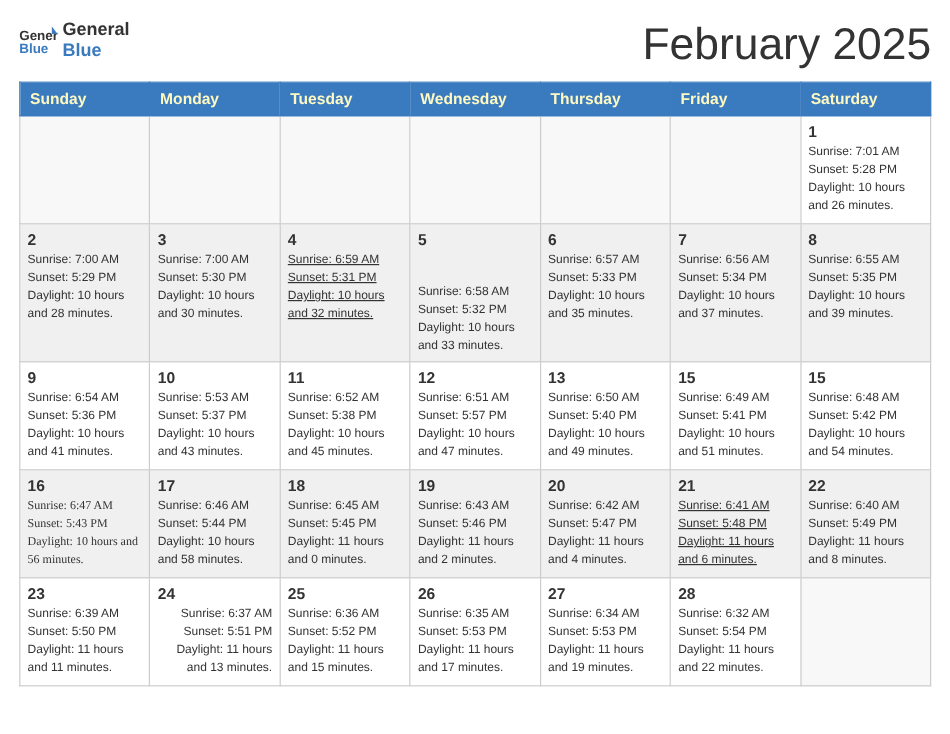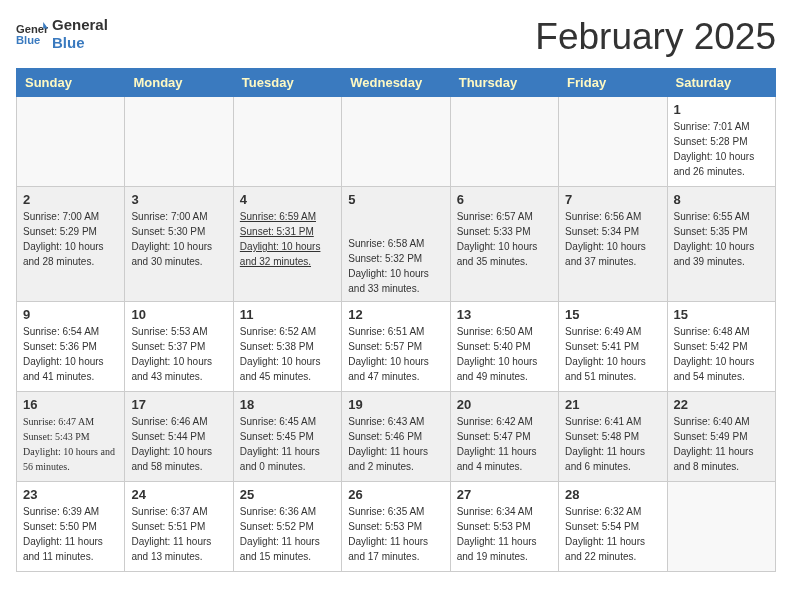--- a/index.html
+++ b/index.html
@@ -241,41 +241,41 @@
 Daylight: 11 hours and 2 minutes.</div>
         </td>
         <td>
           <span class="day-number">20</span>
           <div class="day-info" style="white-space: pre-line;">Sunrise: 6:42 AM
 Sunset: 5:47 PM
 Daylight: 11 hours and 4 minutes.</div>
         </td>
         <td>
           <span class="day-number">21</span>
-          <div class="day-info" style="white-space: pre-line;">Sunrise: 6:41 AM
+          <div class="day-info" style="white-space: pre-line; text-decoration: underline;">Sunrise: 6:41 AM
 Sunset: 5:48 PM
 Daylight: 11 hours and 6 minutes.</div>
         </td>
         <td>
           <span class="day-number">22</span>
           <div class="day-info" style="white-space: pre-line;">Sunrise: 6:40 AM
 Sunset: 5:49 PM
 Daylight: 11 hours and 8 minutes.</div>
         </td>
       </tr>
       <tr>
         <td>
           <span class="day-number">23</span>
           <div class="day-info" style="white-space: pre-line;">Sunrise: 6:39 AM
 Sunset: 5:50 PM
 Daylight: 11 hours and 11 minutes.</div>
         </td>
         <td>
           <span class="day-number">24</span>
-          <div class="day-info" style="white-space: pre-line;">Sunrise: 6:37 AM
+          <div class="day-info" style="white-space: pre-line; text-align: right;">Sunrise: 6:37 AM
 Sunset: 5:51 PM
 Daylight: 11 hours and 13 minutes.</div>
         </td>
         <td>
           <span class="day-number">25</span>
           <div class="day-info" style="white-space: pre-line;">Sunrise: 6:36 AM
 Sunset: 5:52 PM
 Daylight: 11 hours and 15 minutes.</div>
         </td>
         <td>

